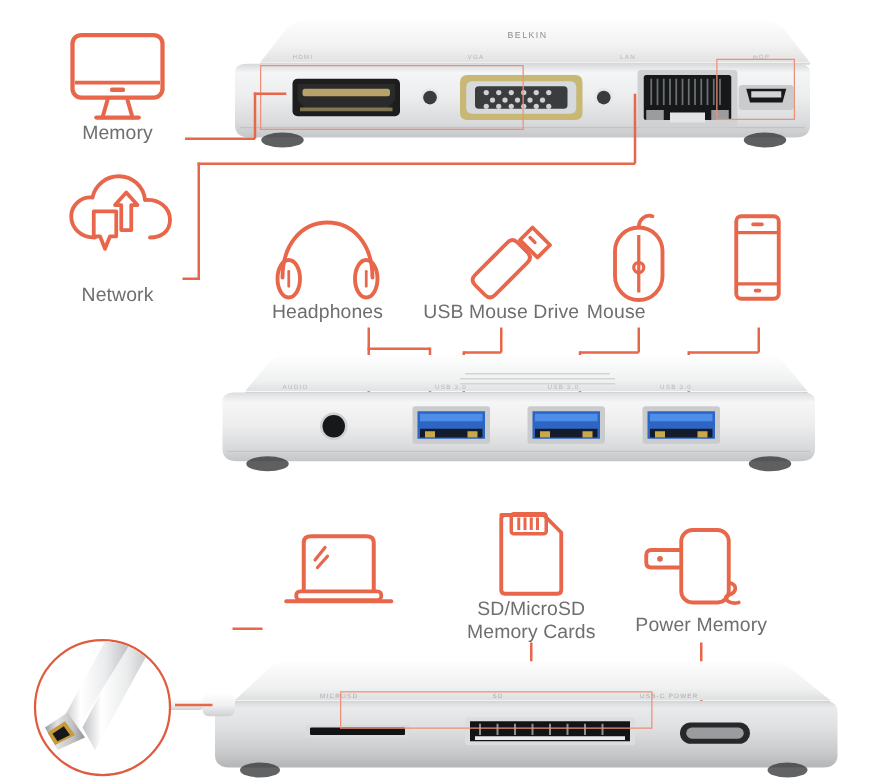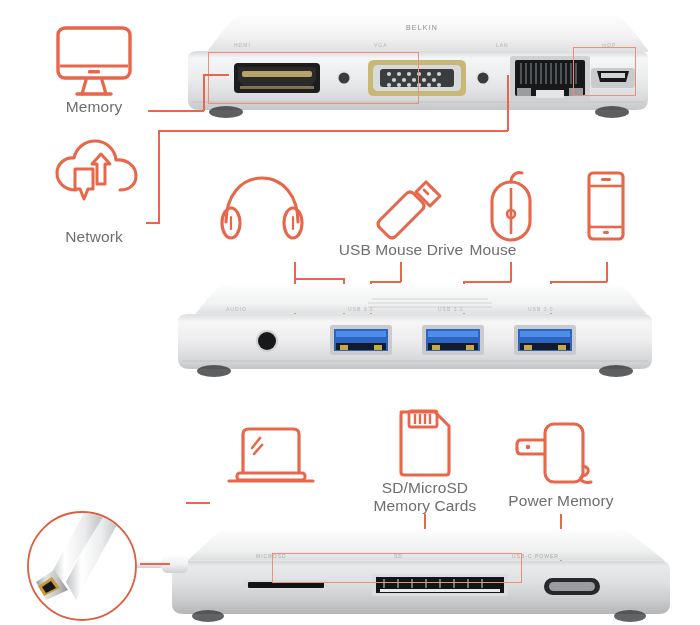--- a/index.html
+++ b/index.html
@@ -190,20 +190,21 @@
 
   <div class="icon" style="left:216px;top:172px;">
     <svg width="92" height="68" viewBox="0 0 92 68">
       <path d="M10,50 C10,24 25,6 46,6 C67,6 82,24 82,50" fill="none" stroke="#e8674a" stroke-width="3.1" stroke-linecap="round"></path>
       <ellipse cx="15" cy="51" rx="9" ry="15" fill="none" stroke="#e8674a" stroke-width="3.1"></ellipse>
       <ellipse cx="77" cy="51" rx="9" ry="15" fill="none" stroke="#e8674a" stroke-width="3.1"></ellipse>
       <path d="M15,45 L15,57" stroke="#e8674a" stroke-width="2.2" stroke-linecap="round"></path>
       <path d="M77,45 L77,57" stroke="#e8674a" stroke-width="2.2" stroke-linecap="round"></path>
     </svg>
   </div>
+  <div class="label" style="left:196px;top:241px;width:132px;">Headphones</div>
 
   <div class="icon" style="left:372px;top:168px;">
     <svg width="72" height="74" viewBox="0 0 72 74">
       <path d="M8,52 L34,26 Q38,22 42,26 L50,34 Q54,38 50,42 L24,68 Q20,72 16,68 L8,60 Q4,56 8,52 Z" fill="none" stroke="#e8674a" stroke-width="3.1" stroke-linejoin="round"></path>
       <path d="M44,24 L54,14 L68,28 L58,38 Z" fill="none" stroke="#e8674a" stroke-width="3.1" stroke-linejoin="round"></path>
       <path d="M52,22 l4,4 M58,18 l4,4" stroke="#e8674a" stroke-width="2.6" stroke-linecap="round"></path>
     </svg>
   </div>
   <div class="label" style="left:330px;top:241px;width:142px;">USB Mouse Drive</div>
 

